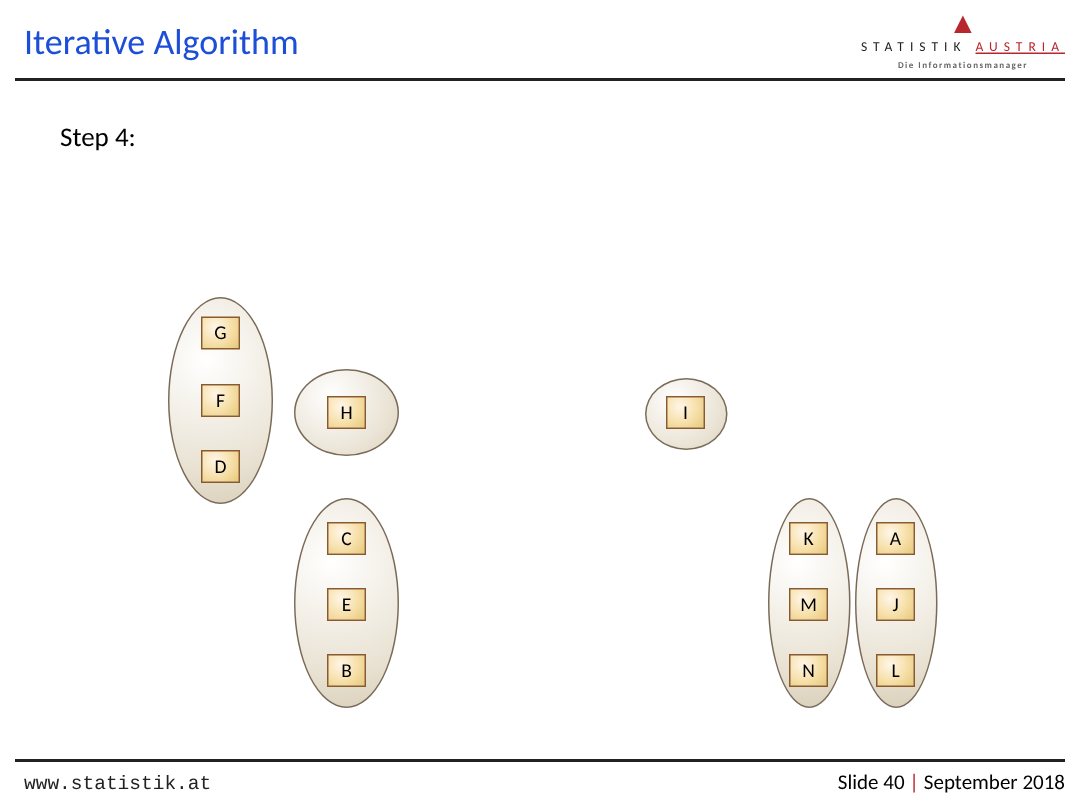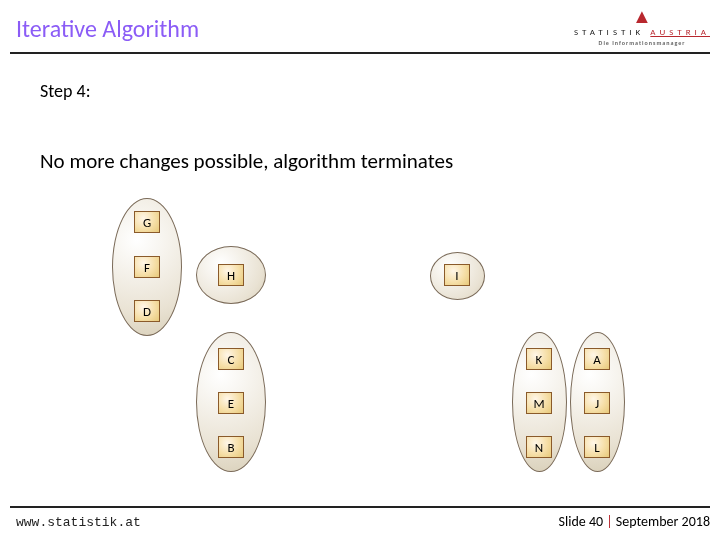--- a/index.html
+++ b/index.html
@@ -1,18 +1,18 @@
 <!DOCTYPE html>
 <html><head>
 <meta charset="utf-8">
 <style>
   * { box-sizing: border-box; margin: 0; padding: 0; }
   html, body { width: 720px; height: 540px; font-family: "Segoe UI", Calibri, Arial, sans-serif; background: #fff; color: #000; }
   .slide { position: relative; width: 720px; height: 540px; }
-  .title { position: absolute; left: 16px; top: 14px; font-size: 24px; color: #8b5cf6; font-weight: 400; }
+  .title { position: absolute; left: 16px; top: 14px; font-size: 24px; color: #1d4ed8; font-weight: 400; }
   .rule { position: absolute; left: 10px; top: 52px; width: 700px; height: 0; border-top: 2px solid #222; }
   .logo { position: absolute; right: 10px; top: 6px; text-align: center; }
   .logo .glyph { font-size: 20px; color: #b8272e; line-height: 1; }
   .logo .line1 { font-size: 9px; letter-spacing: 4px; color: #222; }
   .logo .line1 .accent { color: #b8272e; text-decoration: underline; }
   .logo .line2 { font-size: 6px; letter-spacing: 1px; color: #666; margin-top: 2px; font-weight: bold; }
   .step { position: absolute; left: 40px; top: 80px; font-size: 18px; }
   .desc { position: absolute; left: 40px; top: 148px; font-size: 21px; }
   .ellipse { position: absolute; border: 1px solid #7a6a58; border-radius: 50%; background: radial-gradient(circle at 35% 30%, #fff, #e9e2d3 70%, #d8cfb8); }
   .e1 { left: 112px; top: 198px; width: 70px; height: 138px; }
@@ -48,21 +48,20 @@
   <div class="logo">
     <div class="glyph">▲</div>
     <div class="line1"><span>STATISTIK </span><span class="accent">AUSTRIA</span></div>
     <div class="line2">Die Informationsmanager</div>
   </div>
 
   <div class="title">Iterative Algorithm</div>
   <div class="rule"></div>
 
   <div class="step">Step 4:</div>
-  <div class="desc">No more changes possible, algorithm terminates</div>
 
   <div class="ellipse e1"></div>
   <div class="ellipse e2"></div>
   <div class="ellipse e3"></div>
   <div class="ellipse e4"></div>
   <div class="ellipse e5"></div>
   <div class="ellipse e6"></div>
 
   <div class="node nG">G</div>
   <div class="node nF">F</div>

